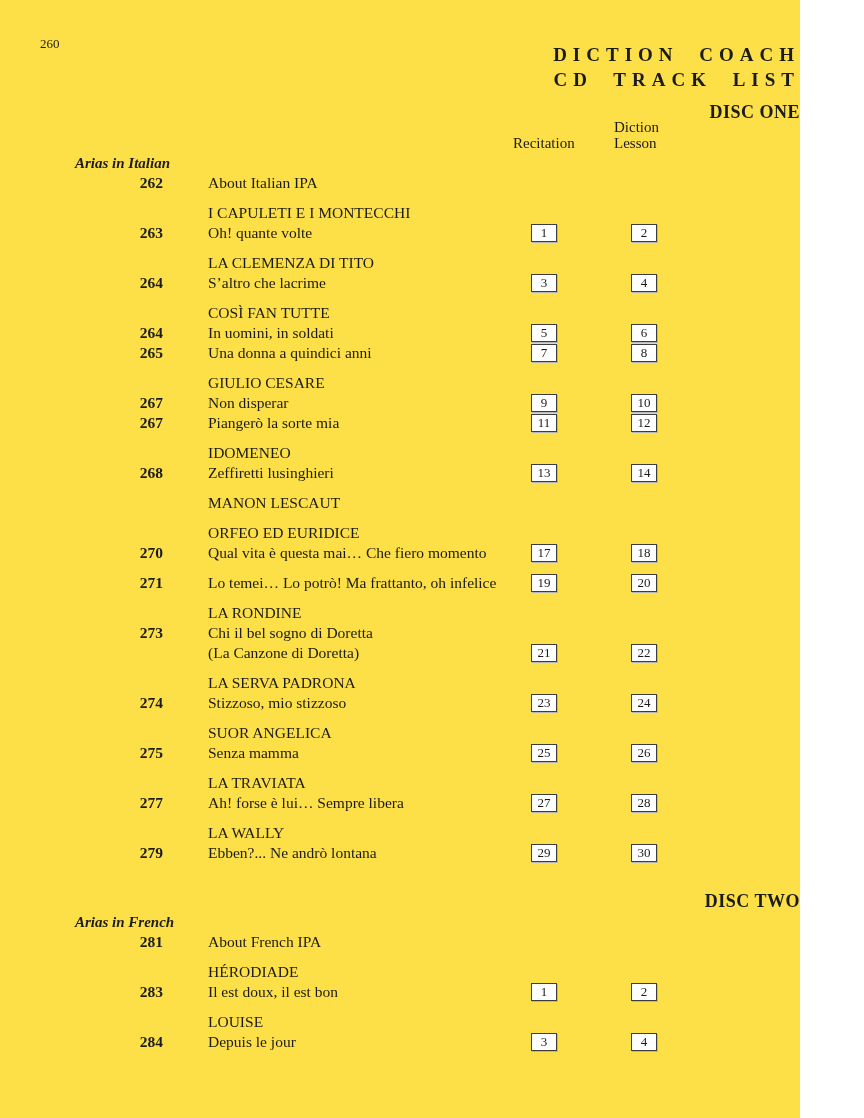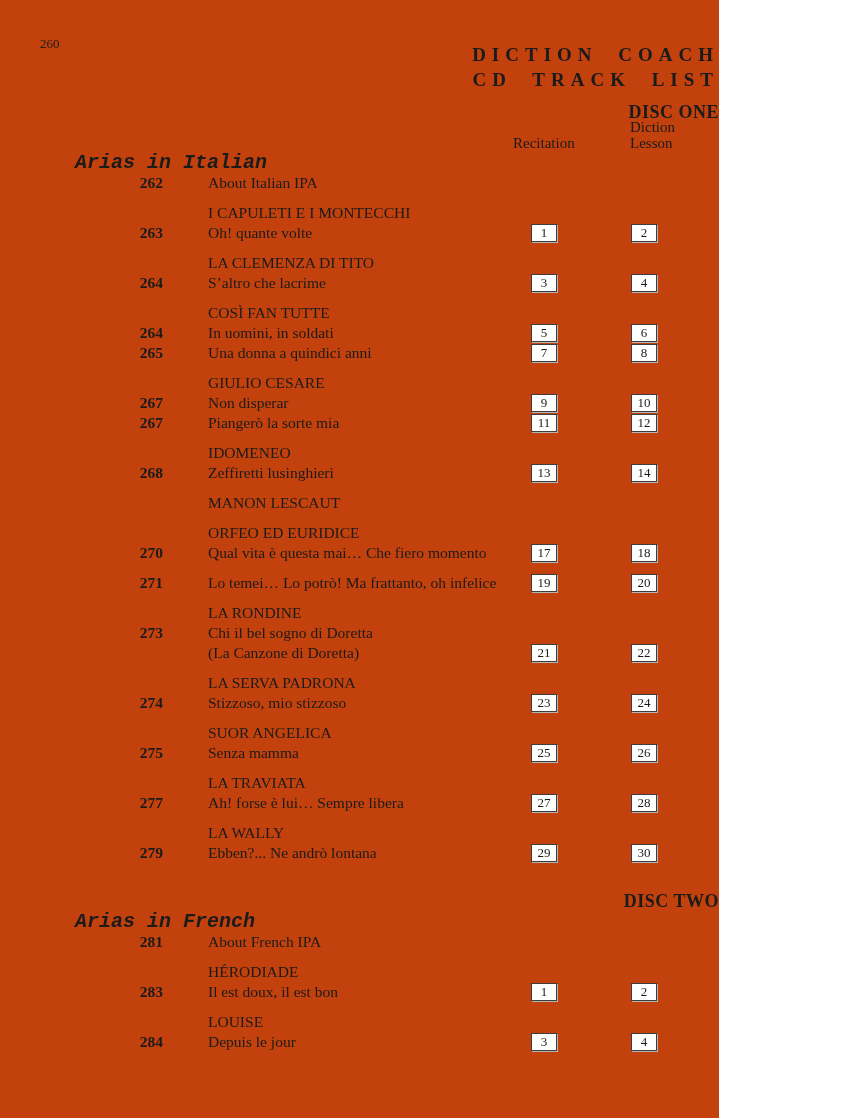--- a/index.html
+++ b/index.html
@@ -1,29 +1,29 @@
 <!DOCTYPE html>
 <html><head>
 <meta charset="utf-8">
 <style>
   html,body { margin:0; padding:0; background:#ffffff; }
   .page {
-    width:719px; height:1118px; position:relative; overflow:hidden;
-    background:#c2410c; color:#1b1b1b;
+    width:800px; height:1118px; position:relative; overflow:hidden;
+    background:#fde047; color:#1b1b1b;
     font-family:"Liberation Serif","DejaVu Serif",serif;
   }
   .page-number { position:absolute; top:36px; left:40px; font-size:13px; }
   .masthead { padding-top:42px; text-align:right; }
   .m-line { font-weight:bold; font-size:19px; line-height:25px; letter-spacing:6px; word-spacing:10px; white-space:nowrap; }
   .disc-title { text-align:right; font-size:18px; font-weight:bold; margin:9px 0 0 0; line-height:22px; letter-spacing:0.5px; }
   .disc-title.two { margin-top:27px; }
   .col-heads { position:relative; height:32px; margin-top:-2px; font-size:15px; }
   .rec-head { position:absolute; left:513px; top:14px; }
-  .dic-head { position:absolute; left:630px; top:-2px; line-height:16px; }
-  .section-label { font-weight:bold; font-style:italic; font-size:20px; padding-left:75px; height:20px; line-height:20px;font-family:Liberation Mono, monospace; }
+  .dic-head { position:absolute; left:614px; top:-2px; line-height:16px; }
+  .section-label { font-weight:bold; font-style:italic; font-size:15px; padding-left:75px; height:20px; line-height:20px; }
   .group + .group { margin-top:10px; }
   .row { position:relative; height:20px; font-size:15.5px; line-height:20px; }
   .pg { position:absolute; left:0; top:0; width:163px; text-align:right;font-weight:bold; }
   .ti { position:absolute; left:208px; top:0; white-space:nowrap; }
   .box {
     position:absolute; top:1px; width:24px; height:16px;
     border:1px solid #3d3d3d; background:#ffffff; box-shadow:1px 1px 0 #b5b5b5;
     text-align:center; font-size:13px; line-height:16px;
   }
   .b1 { left:531px; }

